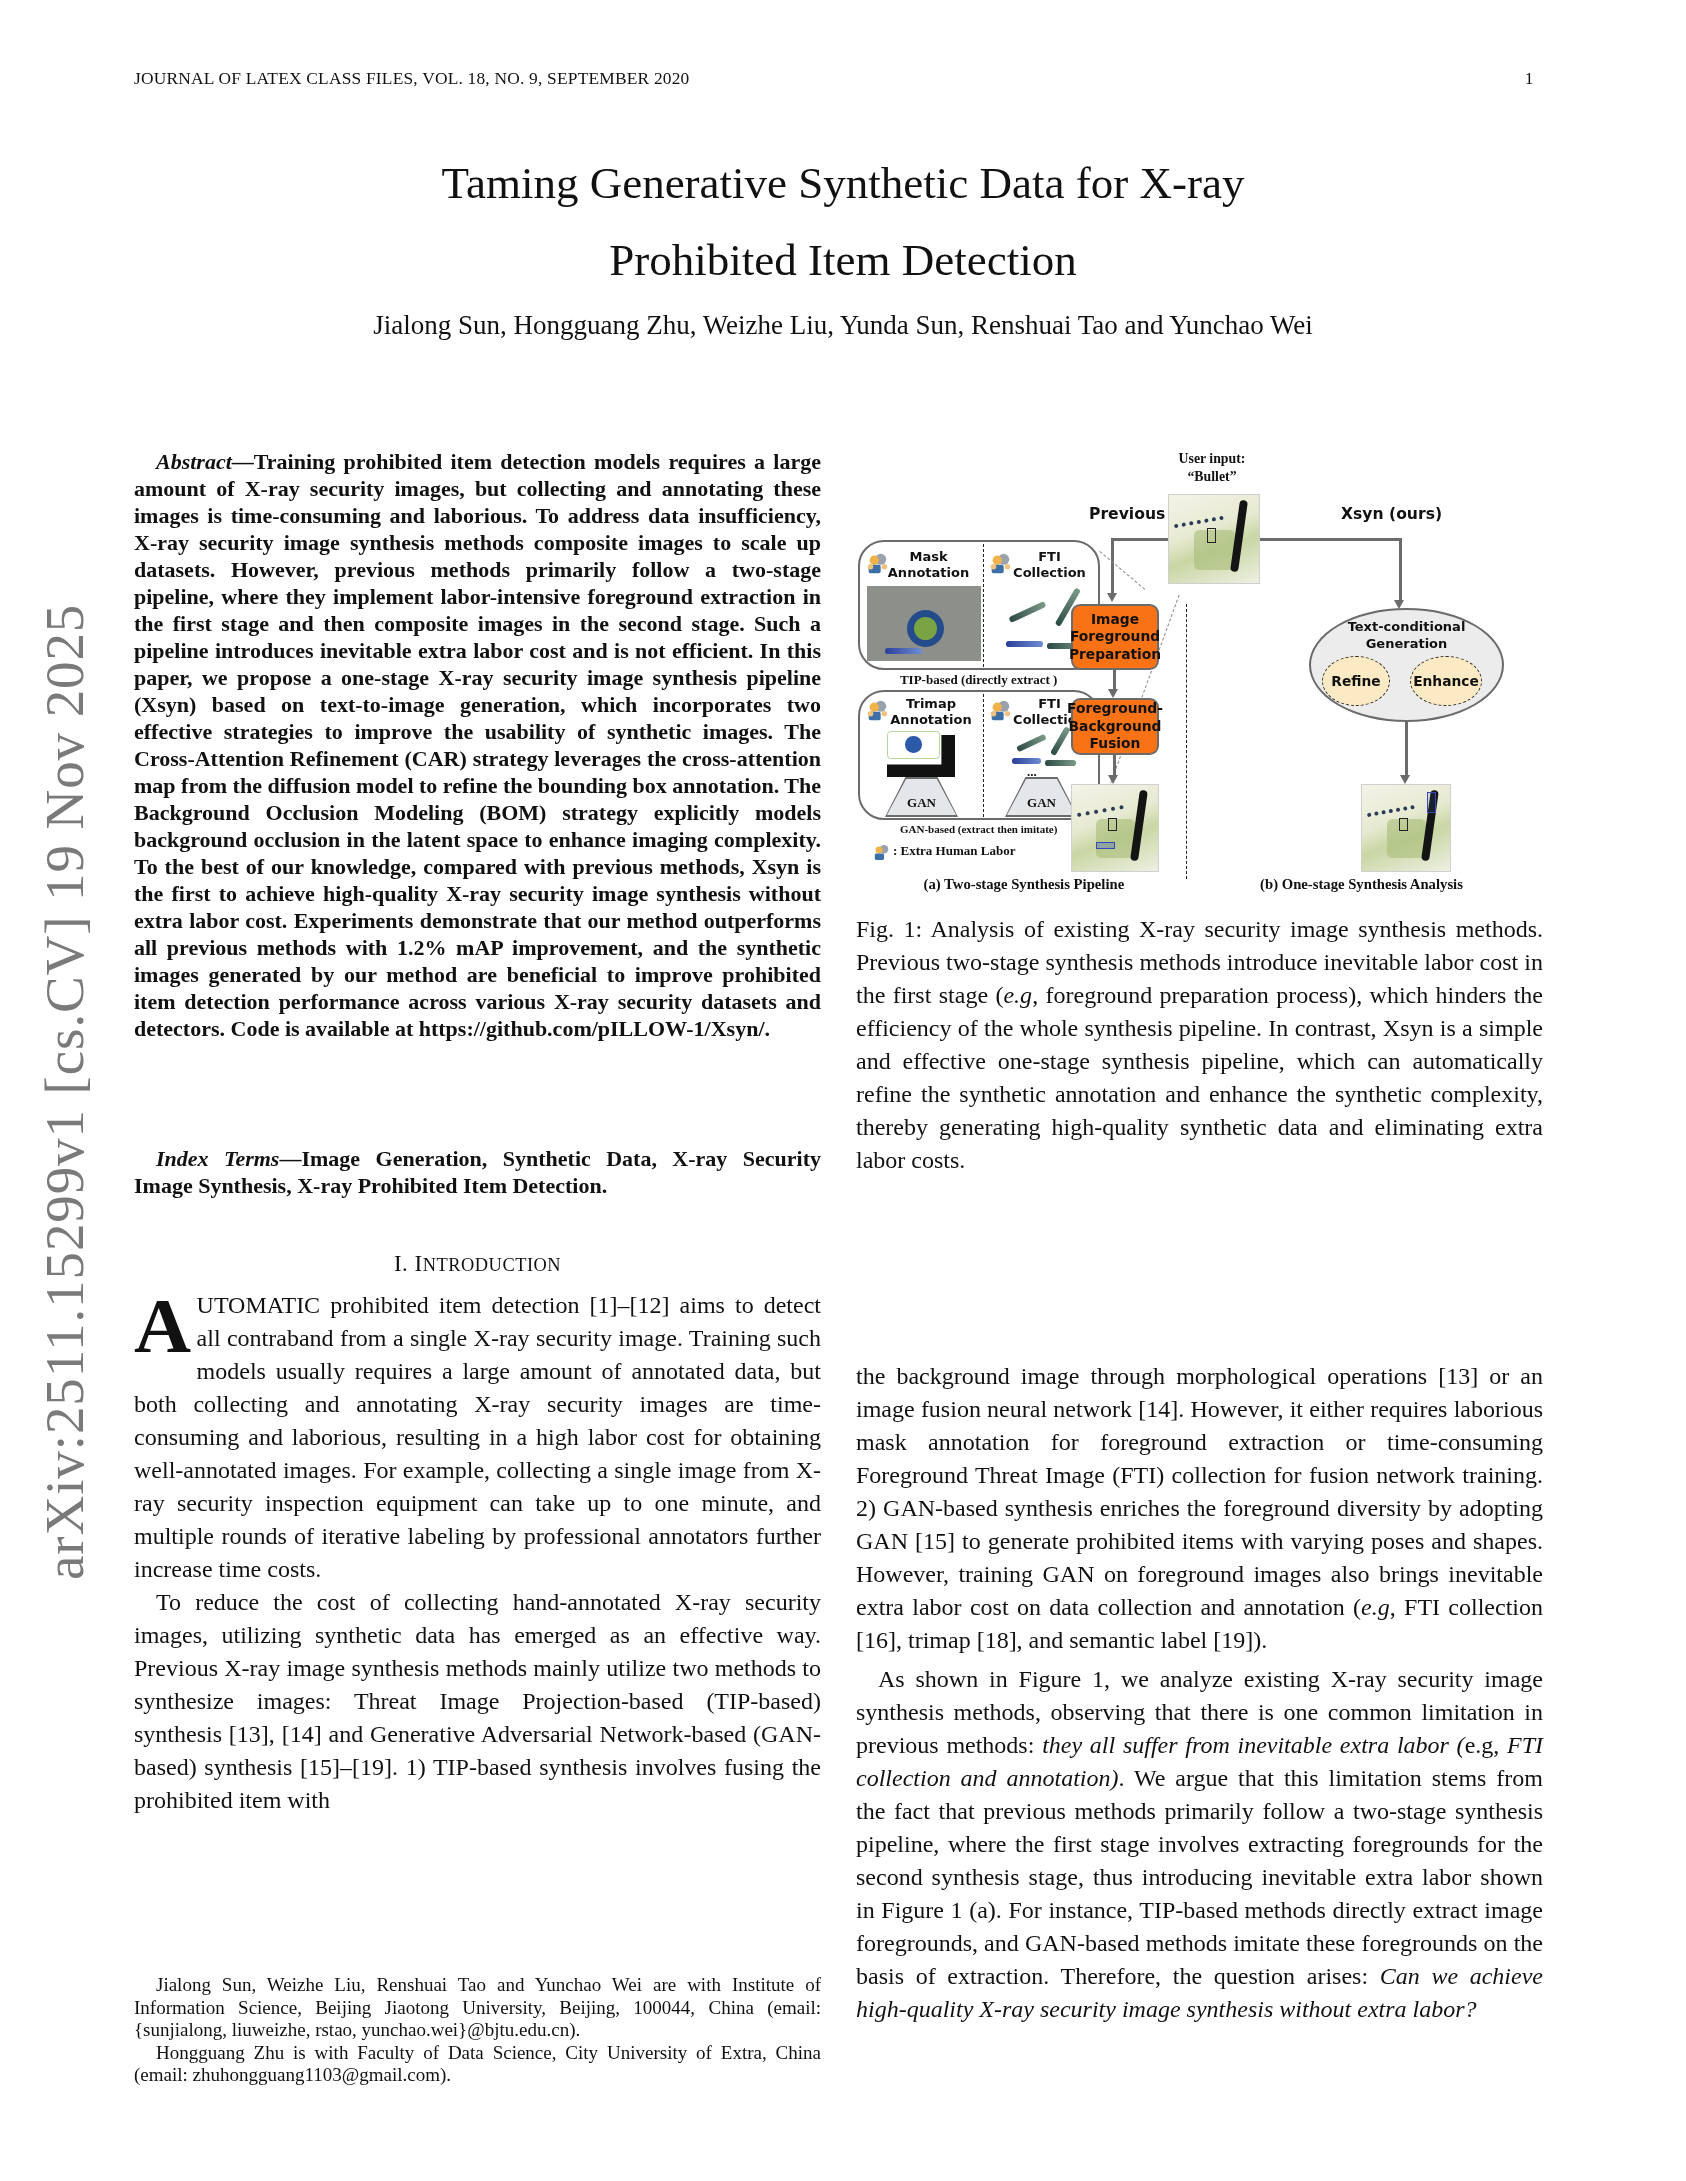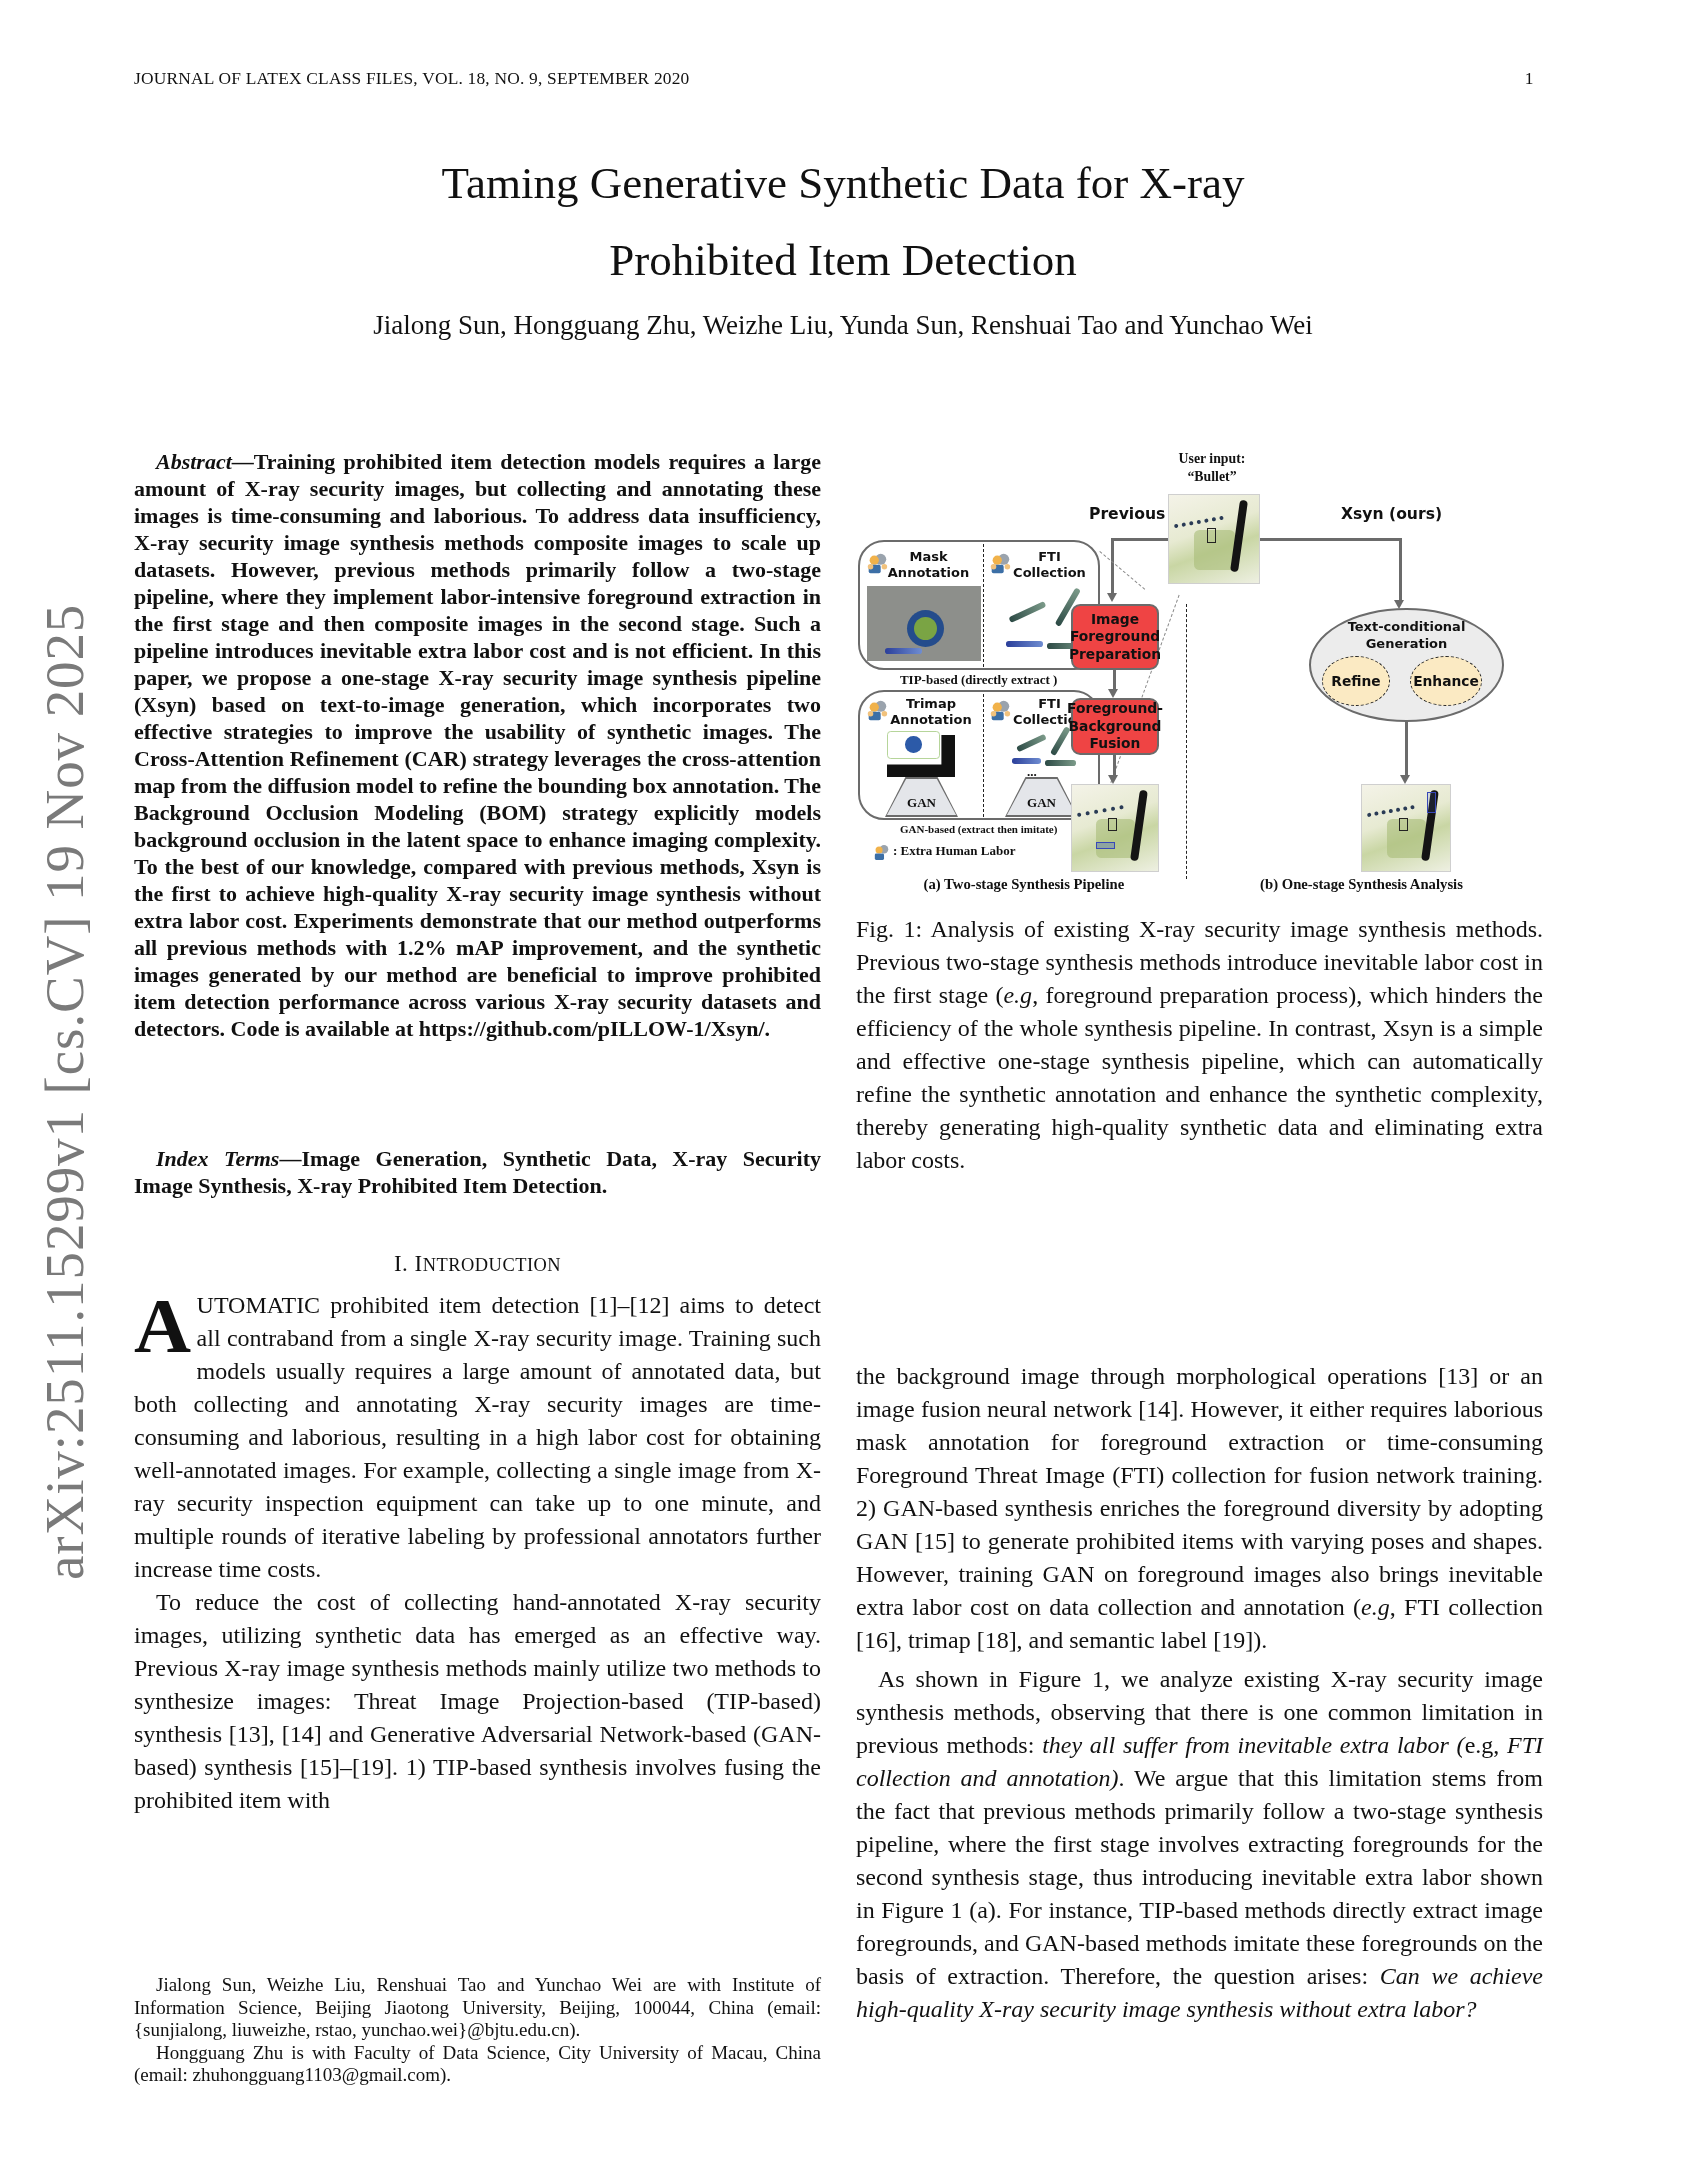--- a/index.html
+++ b/index.html
@@ -37,21 +37,21 @@
   .fig-caption { top: 913px; font-size: 24px; line-height: 33px; }
 
   .intro-right { top: 1360px; }
   .intro-right p + p { text-indent: 22px; margin-top: 5.5px; }
   .intro-right em { font-style: italic; }
 
   
   .fig-text { position: absolute; font-family: "DejaVu Sans", sans-serif; font-weight: bold; color: #111; text-align: center; }
   .fig-serif { font-family: "Liberation Serif", serif; font-weight: bold; }
   .rounded-panel { position: absolute; border: 2.8px solid #6b6b6b; border-radius: 26px; background: #fff; }
-  .step-box { position: absolute; border: 2.8px solid #6b6b6b; border-radius: 9.2px; background: #ef4444; display: flex; align-items: center; justify-content: center; text-align: center; font-family: "DejaVu Sans", sans-serif; font-weight: bold; font-size: 13.8px; line-height: 17.4px; }
+  .step-box { position: absolute; border: 2.8px solid #6b6b6b; border-radius: 9.2px; background: #f97316; display: flex; align-items: center; justify-content: center; text-align: center; font-family: "DejaVu Sans", sans-serif; font-weight: bold; font-size: 13.8px; line-height: 17.4px; }
   .xray-img { position: absolute; border: 0.9px solid #cfcfcf; background: linear-gradient(160deg, #f4f3e8 0%, #e7ead2 40%, #c9d6a4 60%, #eef0e2 100%); overflow: hidden; }
   .xray-img .bag { position: absolute; left: 28%; top: 40%; width: 45%; height: 45%; background: #a8bd78; opacity: 0.6; border-radius: 5.5px; }
   .xray-img .wrench { position: absolute; right: 18%; top: 6%; width: 9%; height: 82%; background: #141414; border-radius: 7.3px; transform: rotate(8deg); }
   .xray-img .dots { position: absolute; left: 6%; top: 28%; width: 55%; height: 5.5px; border-top: 4.6px dotted #2a3b55; transform: rotate(-10deg); }
   .xray-img .box { position: absolute; left: 42%; top: 38%; width: 10%; height: 16%; border: 1.8px solid #222; }
   .bbox { position: absolute; border: 1.8px solid #3848b8; background: rgba(70,100,200,0.35); }
   .conn { position: absolute; background: #6b6b6b; }
   .arrow-down { position: absolute; width: 0; height: 0; border-left: 5.5px solid transparent; border-right: 5.5px solid transparent; border-top: 9.2px solid #6b6b6b; }
   .dash-v { position: absolute; border-left: 1.8px dashed #222; }
   .ellipse { position: absolute; border: 2.8px solid #6b6b6b; border-radius: 50%; background: #ececec; }
@@ -94,21 +94,21 @@
   <span>I.</span>&nbsp;<span>I</span><span class="sc">NTRODUCTION</span>
 </div>
 
 <div class="col col-left body-text intro-left">
   <p><span class="dropcap">A</span><span>UTOMATIC prohibited item detection [1]–[12] aims to detect all contraband from a single X-ray security image. Training such models usually requires a large amount of annotated data, but both collecting and annotating X-ray security images are time-consuming and laborious, resulting in a high labor cost for obtaining well-annotated images. For example, collecting a single image from X-ray security inspection equipment can take up to one minute, and multiple rounds of iterative labeling by professional annotators further increase time costs.</span></p>
   <p>To reduce the cost of collecting hand-annotated X-ray security images, utilizing synthetic data has emerged as an effective way. Previous X-ray image synthesis methods mainly utilize two methods to synthesize images: Threat Image Projection-based (TIP-based) synthesis [13], [14] and Generative Adversarial Network-based (GAN-based) synthesis [15]–[19]. 1) TIP-based synthesis involves fusing the prohibited item with</p>
 </div>
 
 <div class="footnotes">
   <p>Jialong Sun, Weizhe Liu, Renshuai Tao and Yunchao Wei are with Institute of Information Science, Beijing Jiaotong University, Beijing, 100044, China (email: {sunjialong, liuweizhe, rstao, yunchao.wei}@bjtu.edu.cn).</p>
-  <p>Hongguang Zhu is with Faculty of Data Science, City University of Macau, China (email: zhuhongguang1103@gmail.com).</p>
+  <p>Hongguang Zhu is with Faculty of Data Science, City University of Extra, China (email: zhuhongguang1103@gmail.com).</p>
 </div>
 
 <div class="figure">
 
   <div class="fig-text fig-serif" style="left:303px; top:1.8px; width:110px; font-size:13.8px; line-height:18.4px;">
     <div>User input:</div>
     <div>“Bullet”</div>
   </div>
   <div class="xray-img" style="left:314px; top:46px; width:92px; height:90px;">
     <div class="bag"></div>

